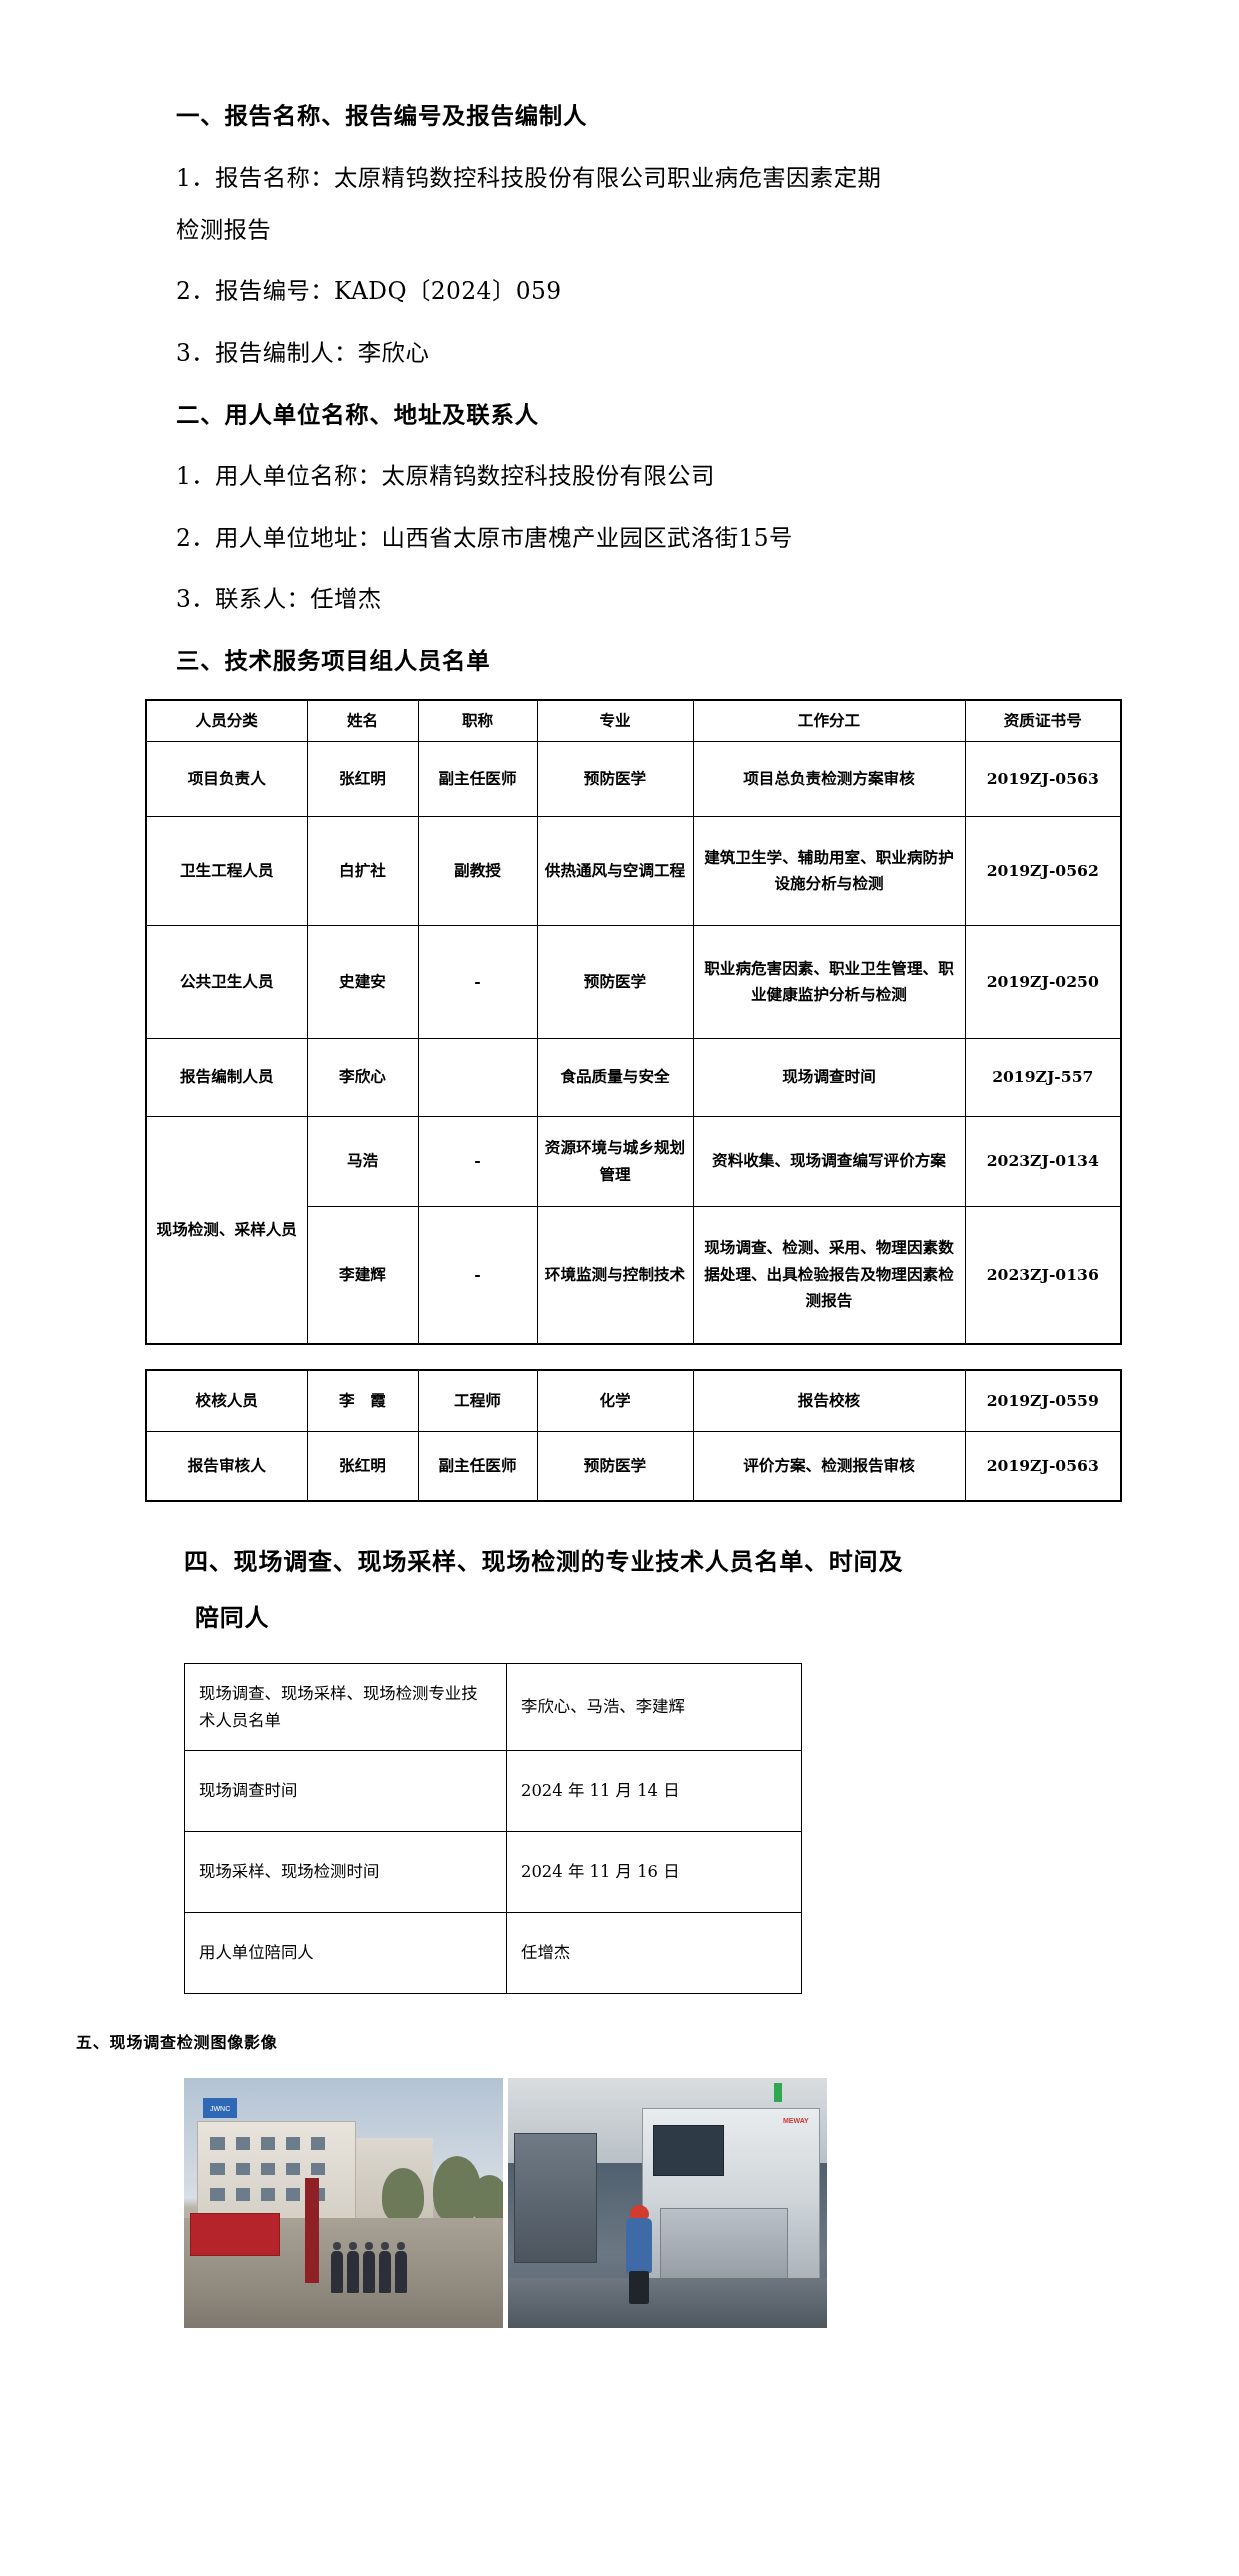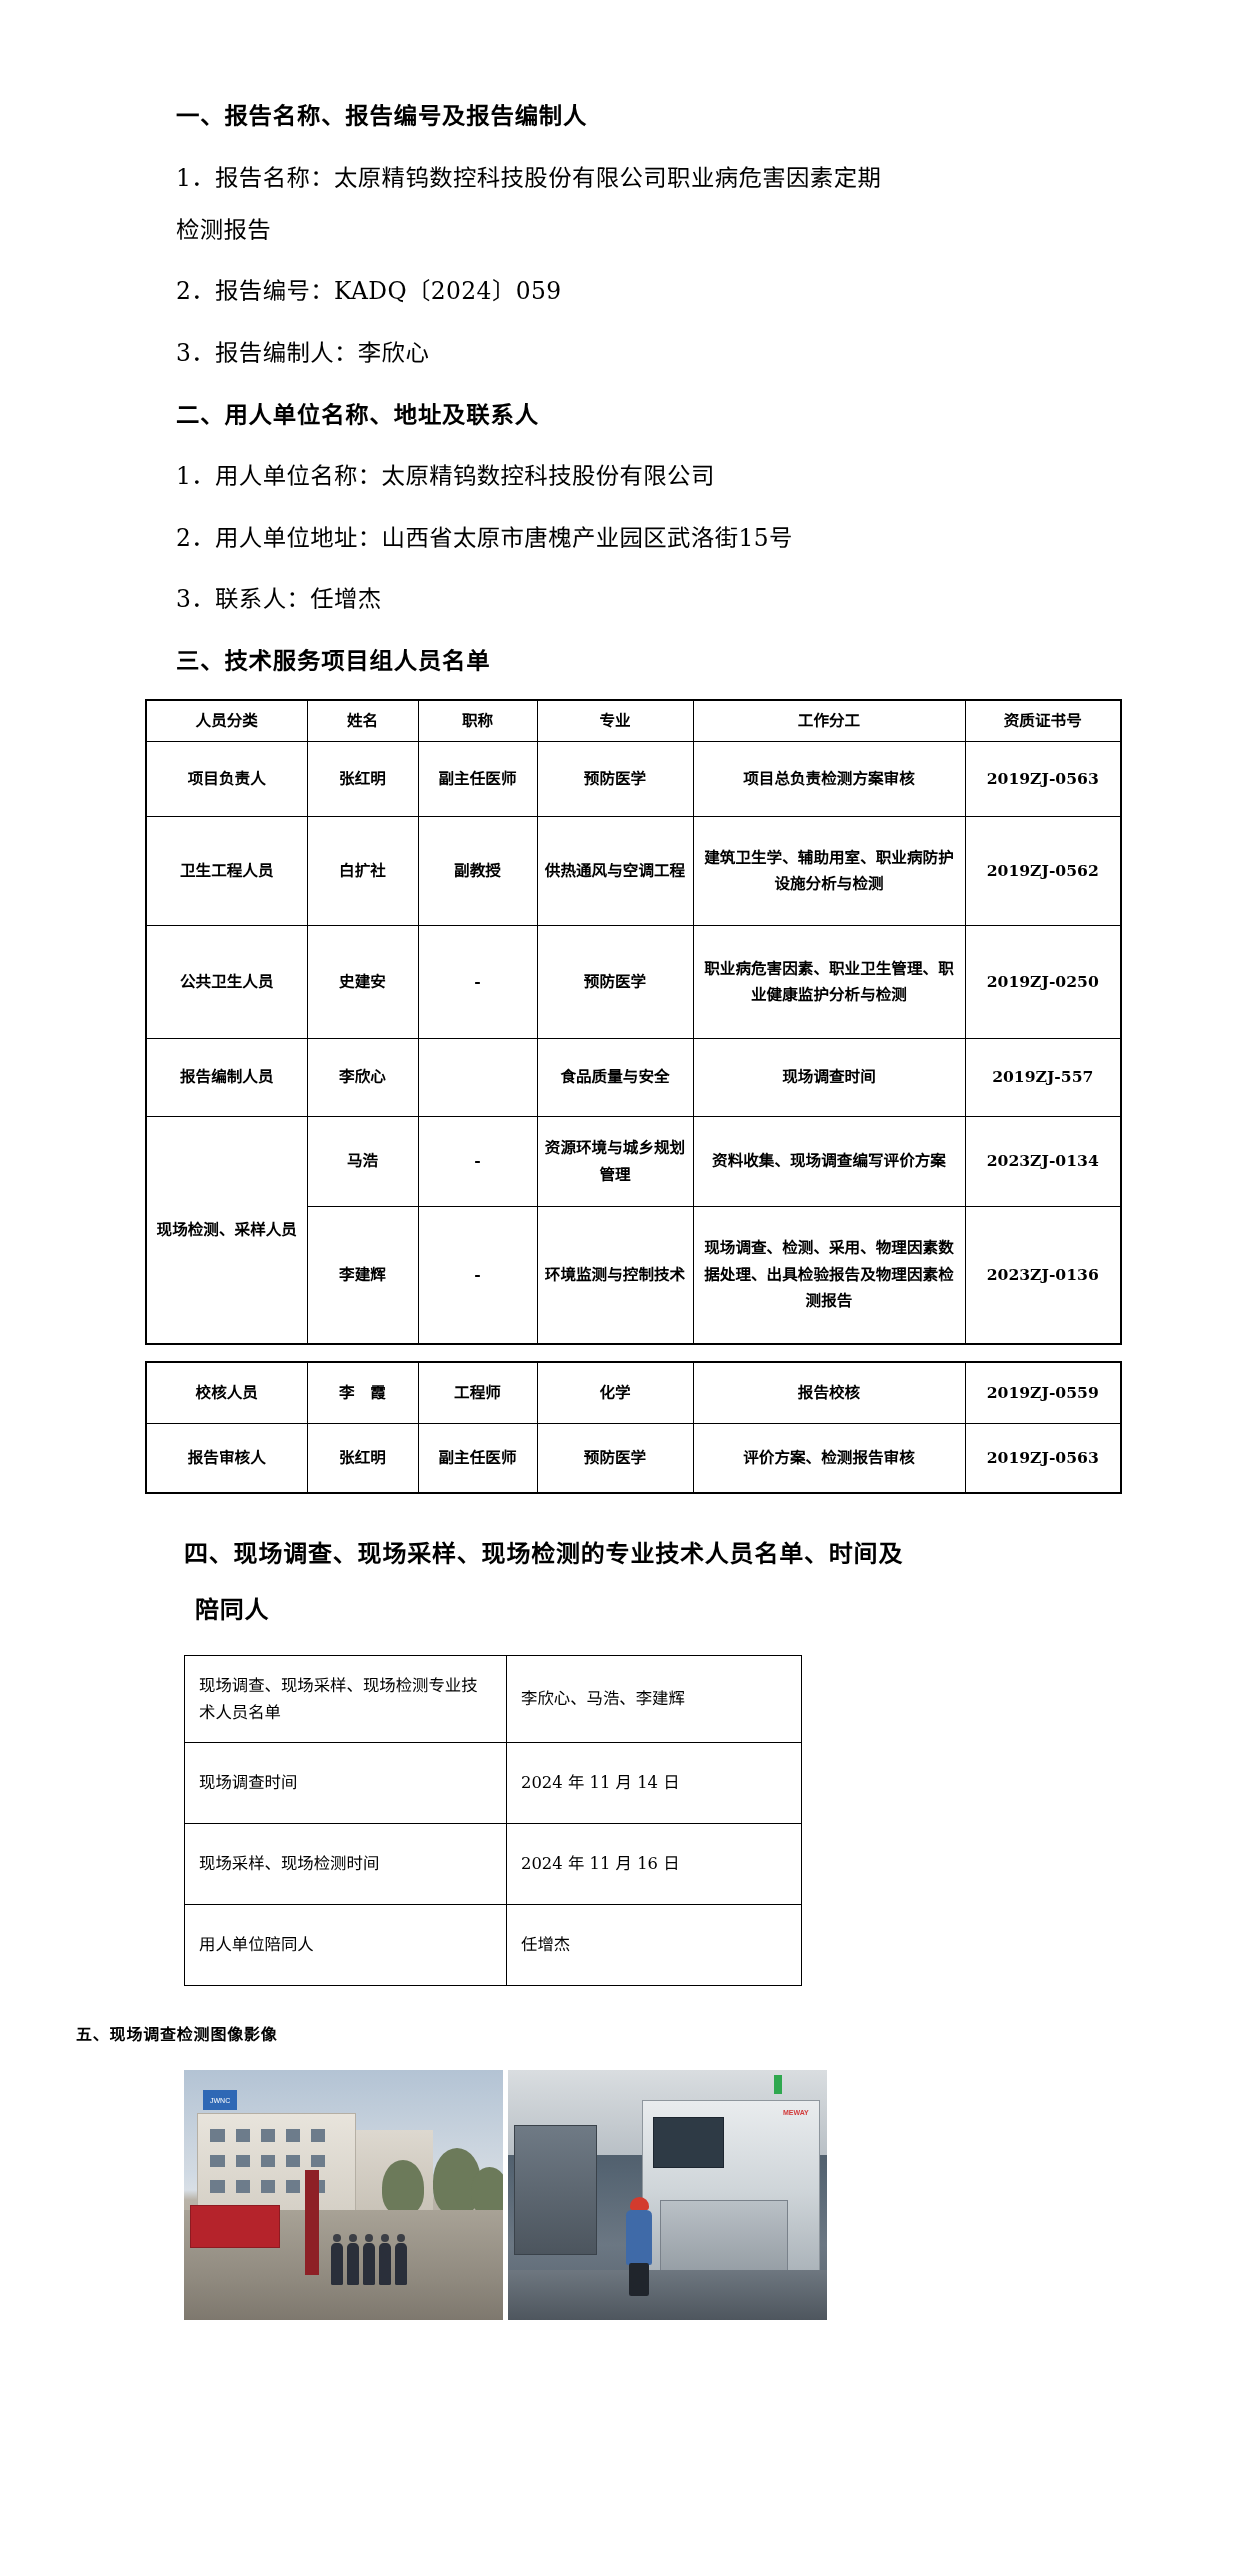--- a/index.html
+++ b/index.html
@@ -308,21 +308,21 @@
           <td>李建辉</td>
           <td class="dash">-</td>
           <td>环境监测与控制技术</td>
           <td>现场调查、检测、采用、物理因素数据处理、出具检验报告及物理因素检测报告</td>
           <td class="cert">2023ZJ-0136</td>
         </tr>
       </tbody>
     </table>
   </div>
 
-  <div class="tbl-wrap" style="margin-top:16px;">
+  <div class="tbl-wrap" style="margin-top:24px;">
     <table class="grid thickborder">
       <colgroup>
         <col class="col-a">
           <col class="col-b">
           <col class="col-c">
         <col class="col-d">
           <col class="col-e">
           <col class="col-f">
       </colgroup>
       <tbody>

